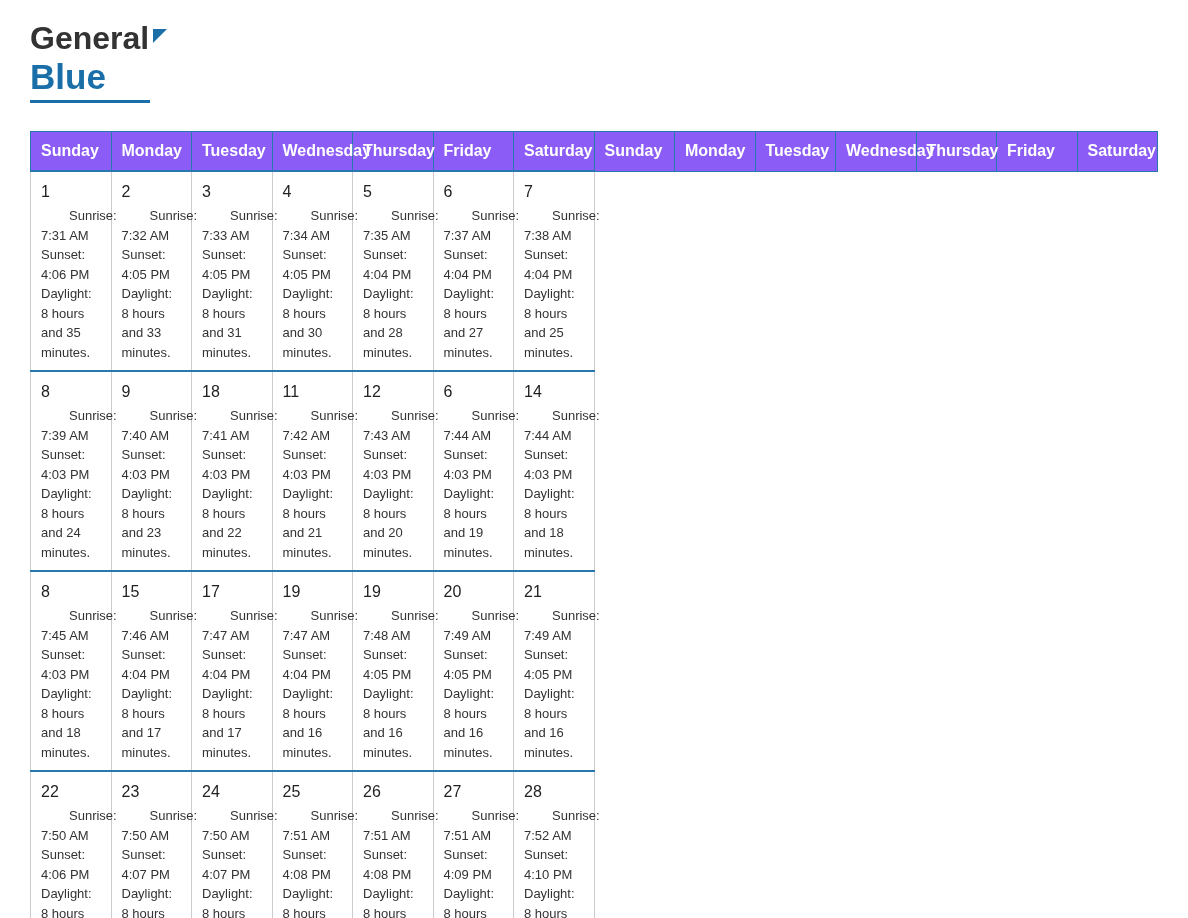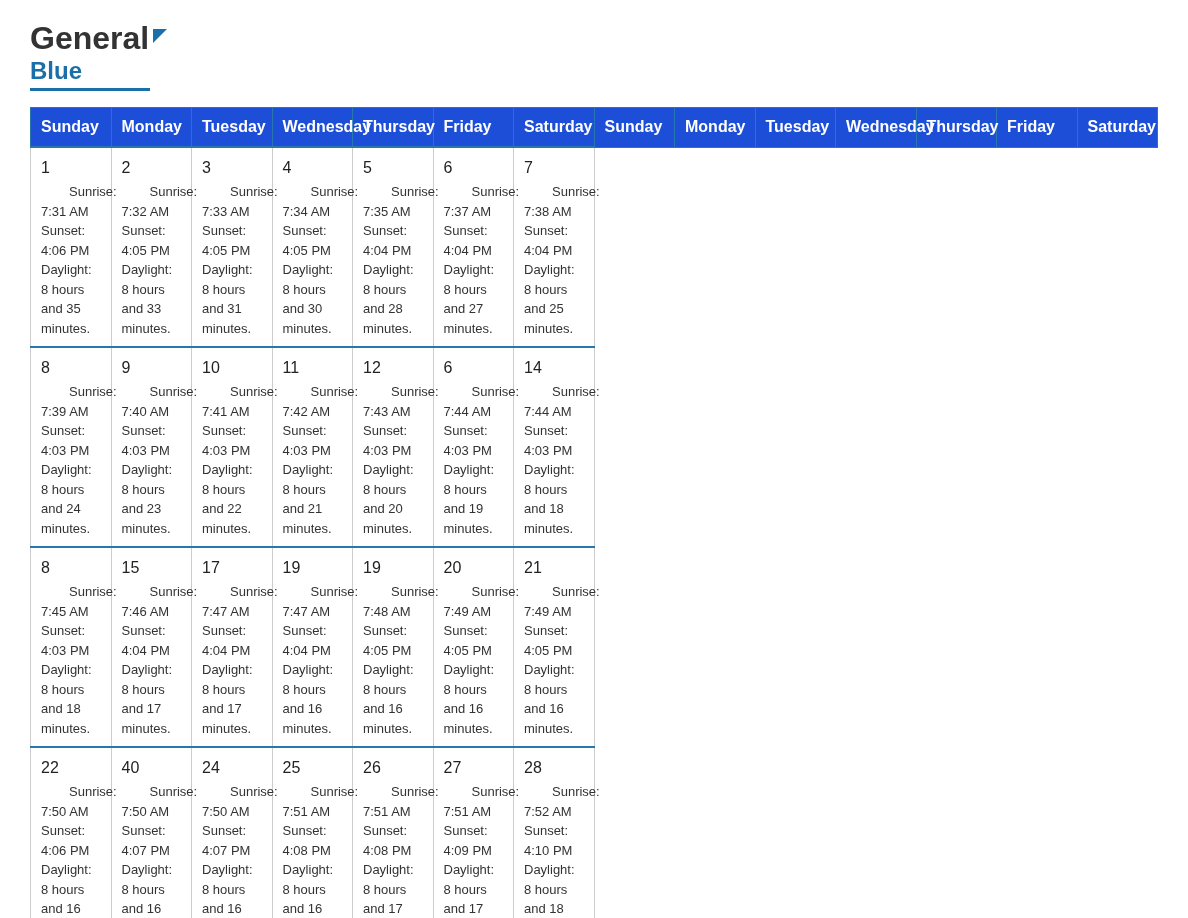--- a/index.html
+++ b/index.html
@@ -7,21 +7,21 @@
       font-family: Arial, sans-serif;
       background: #fff;
       width: 1188px;
       min-height: 918px;
       padding: 20px 30px;
     }
     .header {
       display: flex;
       justify-content: space-between;
       align-items: flex-start;
-      margin-bottom: 16px;
+      margin-bottom: 28px;
     }
     .logo {
       display: flex;
       flex-direction: column;
       align-items: flex-start;
     }
     .logo-line {
       width: 100%;
       height: 3px;
       background: #1a6fa8;
@@ -40,21 +40,21 @@
       font-size: 22px;
       color: #444;
       margin-top: 4px;
     }
     table {
       width: 100%;
       border-collapse: collapse;
       table-layout: fixed;
     }
     thead tr th {
-      background: #1d4ed8;
+      background: #8b5cf6;
       color: #fff;
       padding: 10px 10px;
       font-size: 16px;
       font-weight: bold;
       text-align: left;
       border: 1px solid #2878b0;
     }
     tbody tr td {
       vertical-align: top;
       padding: 8px 10px;
@@ -104,21 +104,21 @@
 
 <div class="header">
   <div class="logo">
     <div class="logo-wrap">
       <span style="font-size:32px;font-weight:bold;color:#333;">General</span>
       <div class="logo-icon">
         <div class="tri"></div>
       </div>
     </div>
     <div style="display:flex;align-items:center;gap:0;">
-      <span style="font-size:24px;font-weight:bold;color:#1a6fa8;">Blue</span>
+      <span style="font-size:35px;font-weight:bold;color:#1a6fa8;">Blue</span>
     </div>
     <div class="logo-line" style="width:120px;"></div>
   </div>
   <div class="title-section">
     <div class="month-title"></div>
     <div class="location-title"></div>
   </div>
 </div>
 
 <table>
@@ -146,38 +146,38 @@
         <td><span class="day-num">2</span><span class="day-info">Sunrise: 7:32 AM<br>Sunset: 4:05 PM<br>Daylight: 8 hours<br>and 33 minutes.</span></td>
         <td><span class="day-num">3</span><span class="day-info">Sunrise: 7:33 AM<br>Sunset: 4:05 PM<br>Daylight: 8 hours<br>and 31 minutes.</span></td>
         <td><span class="day-num">4</span><span class="day-info">Sunrise: 7:34 AM<br>Sunset: 4:05 PM<br>Daylight: 8 hours<br>and 30 minutes.</span></td>
         <td><span class="day-num">5</span><span class="day-info">Sunrise: 7:35 AM<br>Sunset: 4:04 PM<br>Daylight: 8 hours<br>and 28 minutes.</span></td>
         <td><span class="day-num">6</span><span class="day-info">Sunrise: 7:37 AM<br>Sunset: 4:04 PM<br>Daylight: 8 hours<br>and 27 minutes.</span></td>
         <td><span class="day-num">7</span><span class="day-info">Sunrise: 7:38 AM<br>Sunset: 4:04 PM<br>Daylight: 8 hours<br>and 25 minutes.</span></td>
       </tr>
       <tr>
         <td><span class="day-num">8</span><span class="day-info">Sunrise: 7:39 AM<br>Sunset: 4:03 PM<br>Daylight: 8 hours<br>and 24 minutes.</span></td>
         <td><span class="day-num">9</span><span class="day-info">Sunrise: 7:40 AM<br>Sunset: 4:03 PM<br>Daylight: 8 hours<br>and 23 minutes.</span></td>
-        <td><span class="day-num">10</span><span class="day-info">Sunrise: 7:41 AM<br>Sunset: 4:03 PM<br>Daylight: 8 hours<br>and 22 minutes.</span></td>
+        <td><span class="day-num">18</span><span class="day-info">Sunrise: 7:41 AM<br>Sunset: 4:03 PM<br>Daylight: 8 hours<br>and 22 minutes.</span></td>
         <td><span class="day-num">11</span><span class="day-info">Sunrise: 7:42 AM<br>Sunset: 4:03 PM<br>Daylight: 8 hours<br>and 21 minutes.</span></td>
         <td><span class="day-num">12</span><span class="day-info">Sunrise: 7:43 AM<br>Sunset: 4:03 PM<br>Daylight: 8 hours<br>and 20 minutes.</span></td>
         <td><span class="day-num">6</span><span class="day-info">Sunrise: 7:44 AM<br>Sunset: 4:03 PM<br>Daylight: 8 hours<br>and 19 minutes.</span></td>
         <td><span class="day-num">14</span><span class="day-info">Sunrise: 7:44 AM<br>Sunset: 4:03 PM<br>Daylight: 8 hours<br>and 18 minutes.</span></td>
       </tr>
       <tr>
         <td><span class="day-num">8</span><span class="day-info">Sunrise: 7:45 AM<br>Sunset: 4:03 PM<br>Daylight: 8 hours<br>and 18 minutes.</span></td>
         <td><span class="day-num">15</span><span class="day-info">Sunrise: 7:46 AM<br>Sunset: 4:04 PM<br>Daylight: 8 hours<br>and 17 minutes.</span></td>
         <td><span class="day-num">17</span><span class="day-info">Sunrise: 7:47 AM<br>Sunset: 4:04 PM<br>Daylight: 8 hours<br>and 17 minutes.</span></td>
         <td><span class="day-num">19</span><span class="day-info">Sunrise: 7:47 AM<br>Sunset: 4:04 PM<br>Daylight: 8 hours<br>and 16 minutes.</span></td>
         <td><span class="day-num">19</span><span class="day-info">Sunrise: 7:48 AM<br>Sunset: 4:05 PM<br>Daylight: 8 hours<br>and 16 minutes.</span></td>
         <td><span class="day-num">20</span><span class="day-info">Sunrise: 7:49 AM<br>Sunset: 4:05 PM<br>Daylight: 8 hours<br>and 16 minutes.</span></td>
         <td><span class="day-num">21</span><span class="day-info">Sunrise: 7:49 AM<br>Sunset: 4:05 PM<br>Daylight: 8 hours<br>and 16 minutes.</span></td>
       </tr>
       <tr>
         <td><span class="day-num">22</span><span class="day-info">Sunrise: 7:50 AM<br>Sunset: 4:06 PM<br>Daylight: 8 hours<br>and 16 minutes.</span></td>
-        <td><span class="day-num">40</span><span class="day-info">Sunrise: 7:50 AM<br>Sunset: 4:07 PM<br>Daylight: 8 hours<br>and 16 minutes.</span></td>
+        <td><span class="day-num">23</span><span class="day-info">Sunrise: 7:50 AM<br>Sunset: 4:07 PM<br>Daylight: 8 hours<br>and 16 minutes.</span></td>
         <td><span class="day-num">24</span><span class="day-info">Sunrise: 7:50 AM<br>Sunset: 4:07 PM<br>Daylight: 8 hours<br>and 16 minutes.</span></td>
         <td><span class="day-num">25</span><span class="day-info">Sunrise: 7:51 AM<br>Sunset: 4:08 PM<br>Daylight: 8 hours<br>and 16 minutes.</span></td>
         <td><span class="day-num">26</span><span class="day-info">Sunrise: 7:51 AM<br>Sunset: 4:08 PM<br>Daylight: 8 hours<br>and 17 minutes.</span></td>
         <td><span class="day-num">27</span><span class="day-info">Sunrise: 7:51 AM<br>Sunset: 4:09 PM<br>Daylight: 8 hours<br>and 17 minutes.</span></td>
         <td><span class="day-num">28</span><span class="day-info">Sunrise: 7:52 AM<br>Sunset: 4:10 PM<br>Daylight: 8 hours<br>and 18 minutes.</span></td>
       </tr>
     </tbody>
 </table>
 
 </body></html>

